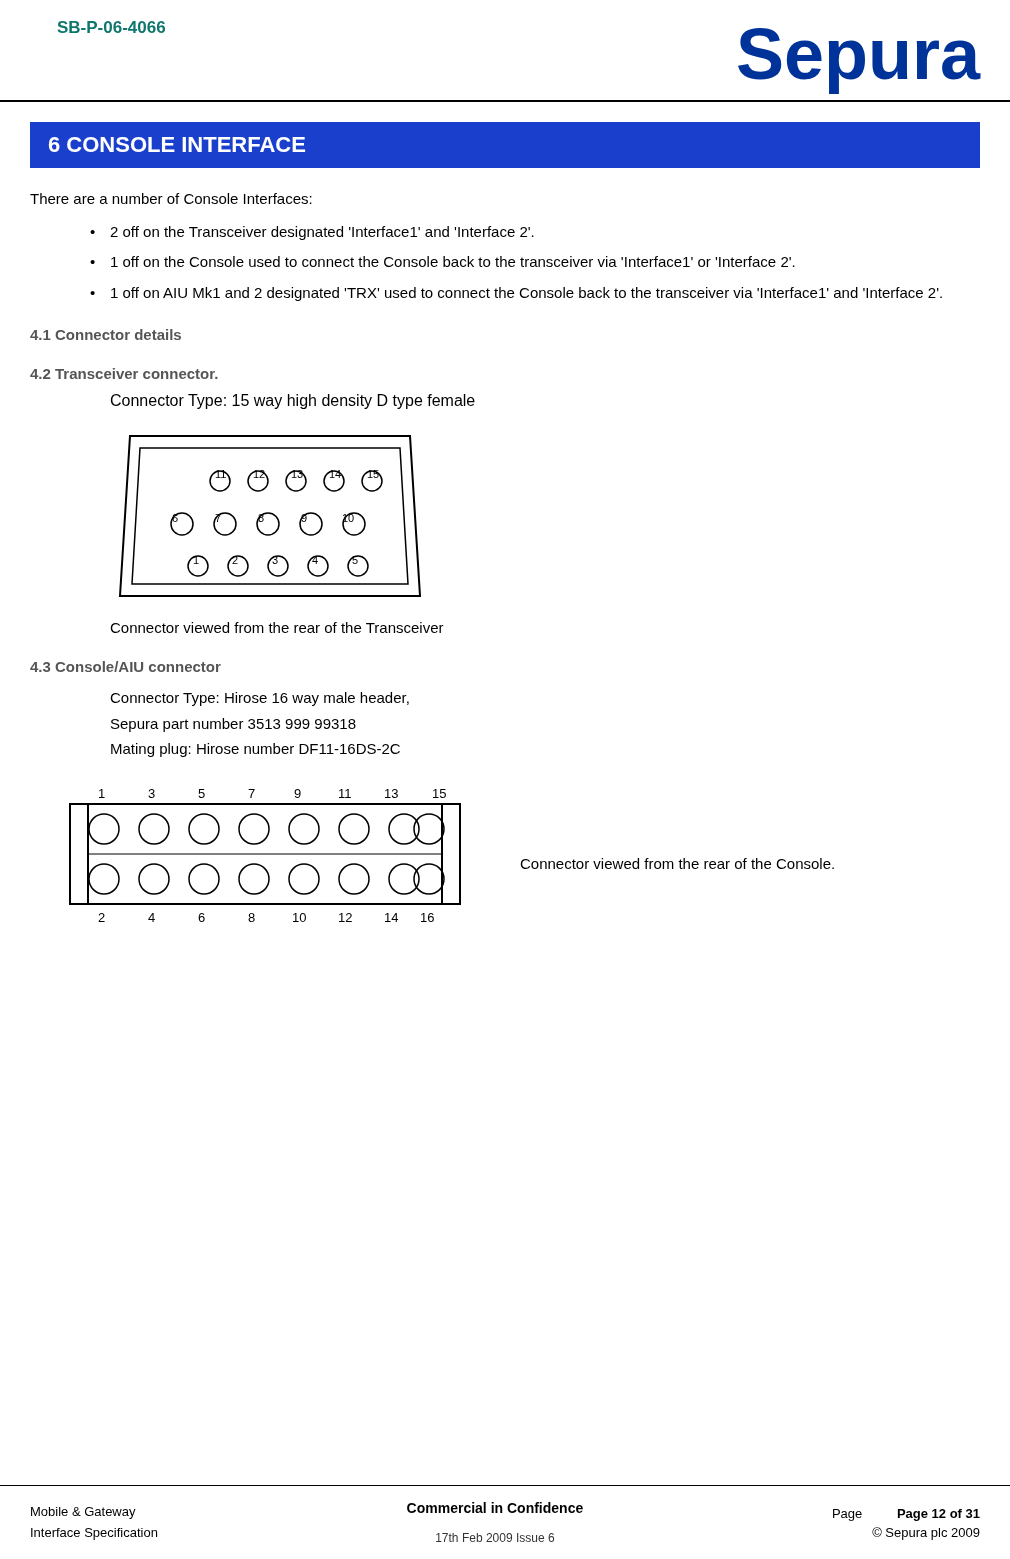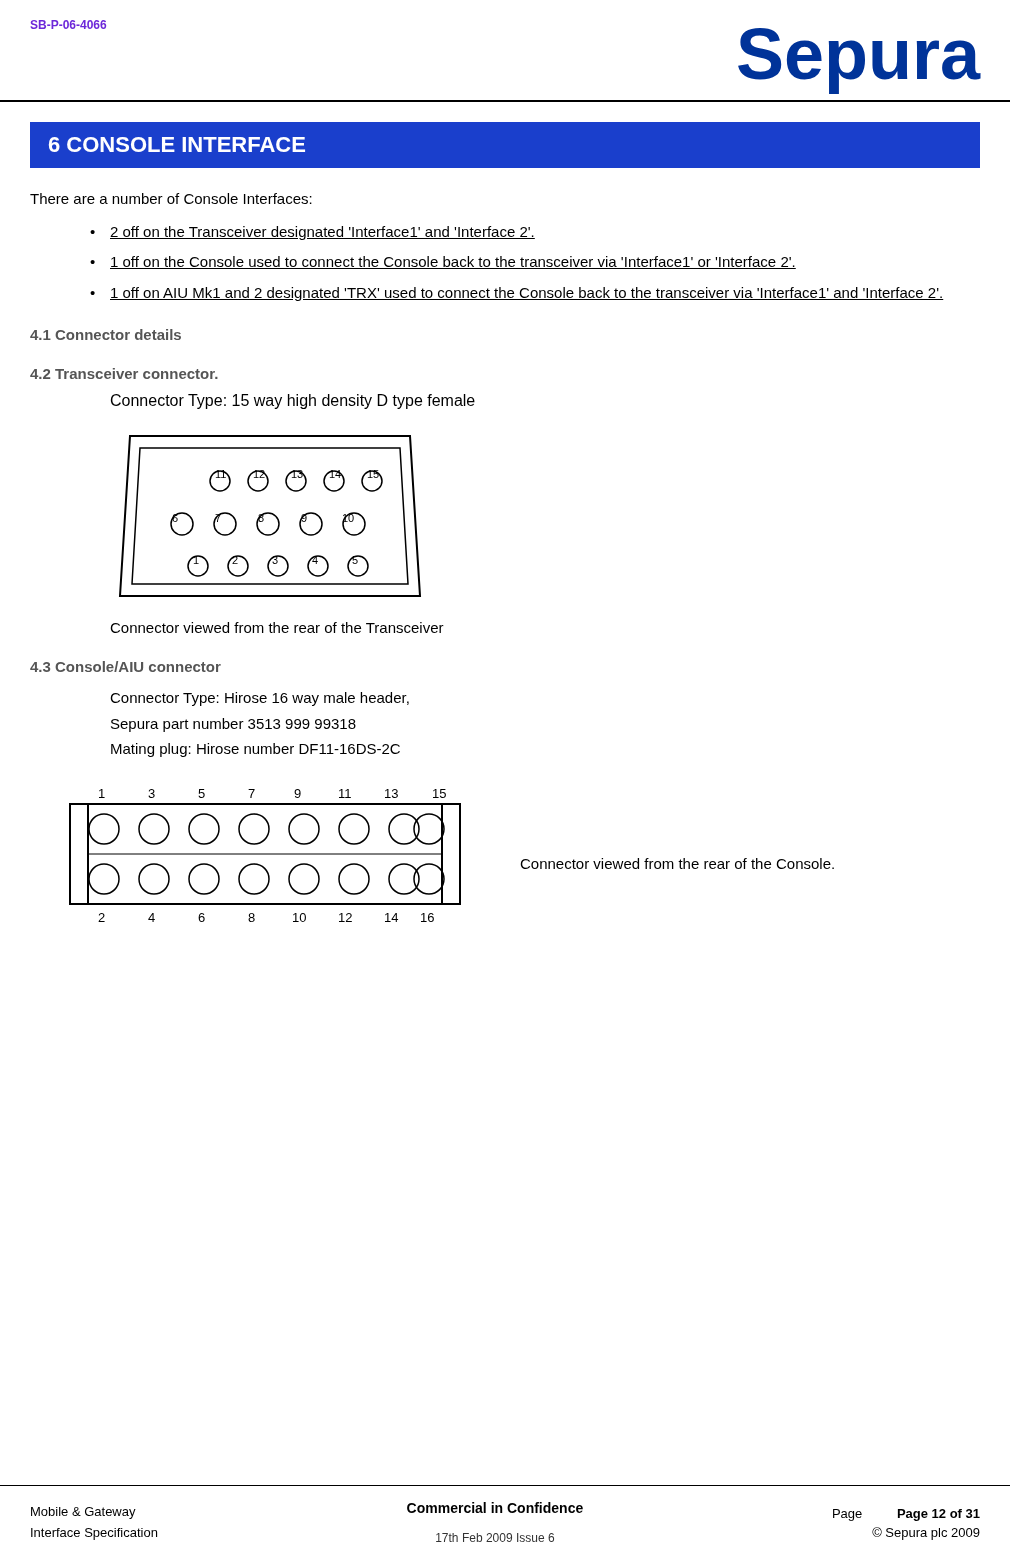--- a/index.html
+++ b/index.html
@@ -25,23 +25,24 @@
     
     .header {
       display: flex;
       justify-content: space-between;
       align-items: flex-start;
       padding: 18px 30px 10px 30px;
       border-bottom: 2px solid #000;
       margin-bottom: 20px;
     }
     .header-doc-number {
-      font-size: 12px;
-      font-weight: bold;
-      color: #6d28d9;
+      font-size: 17px;
+      font-weight: bold;
+      color: #0f766e;
+      margin-left: 27px;
     }
     .header-brand {
       font-size: 72px;
       font-weight: bold;
       color: #003399;
       line-height: 1;
       font-family: Arial, sans-serif;
     }
 
     
@@ -71,21 +72,20 @@
       margin-left: 60px;
       margin-bottom: 16px;
     }
     .bullet-list li {
       position: relative;
       padding-left: 20px;
       margin-bottom: 8px;
       font-size: 15px;
       line-height: 1.5;
       text-align: justify;
-      text-decoration: underline;
     }
     .bullet-list li::before {
       content: "•";
       position: absolute;
       left: 0;
       top: 0;
     }
 
     
     .subsection-heading {

